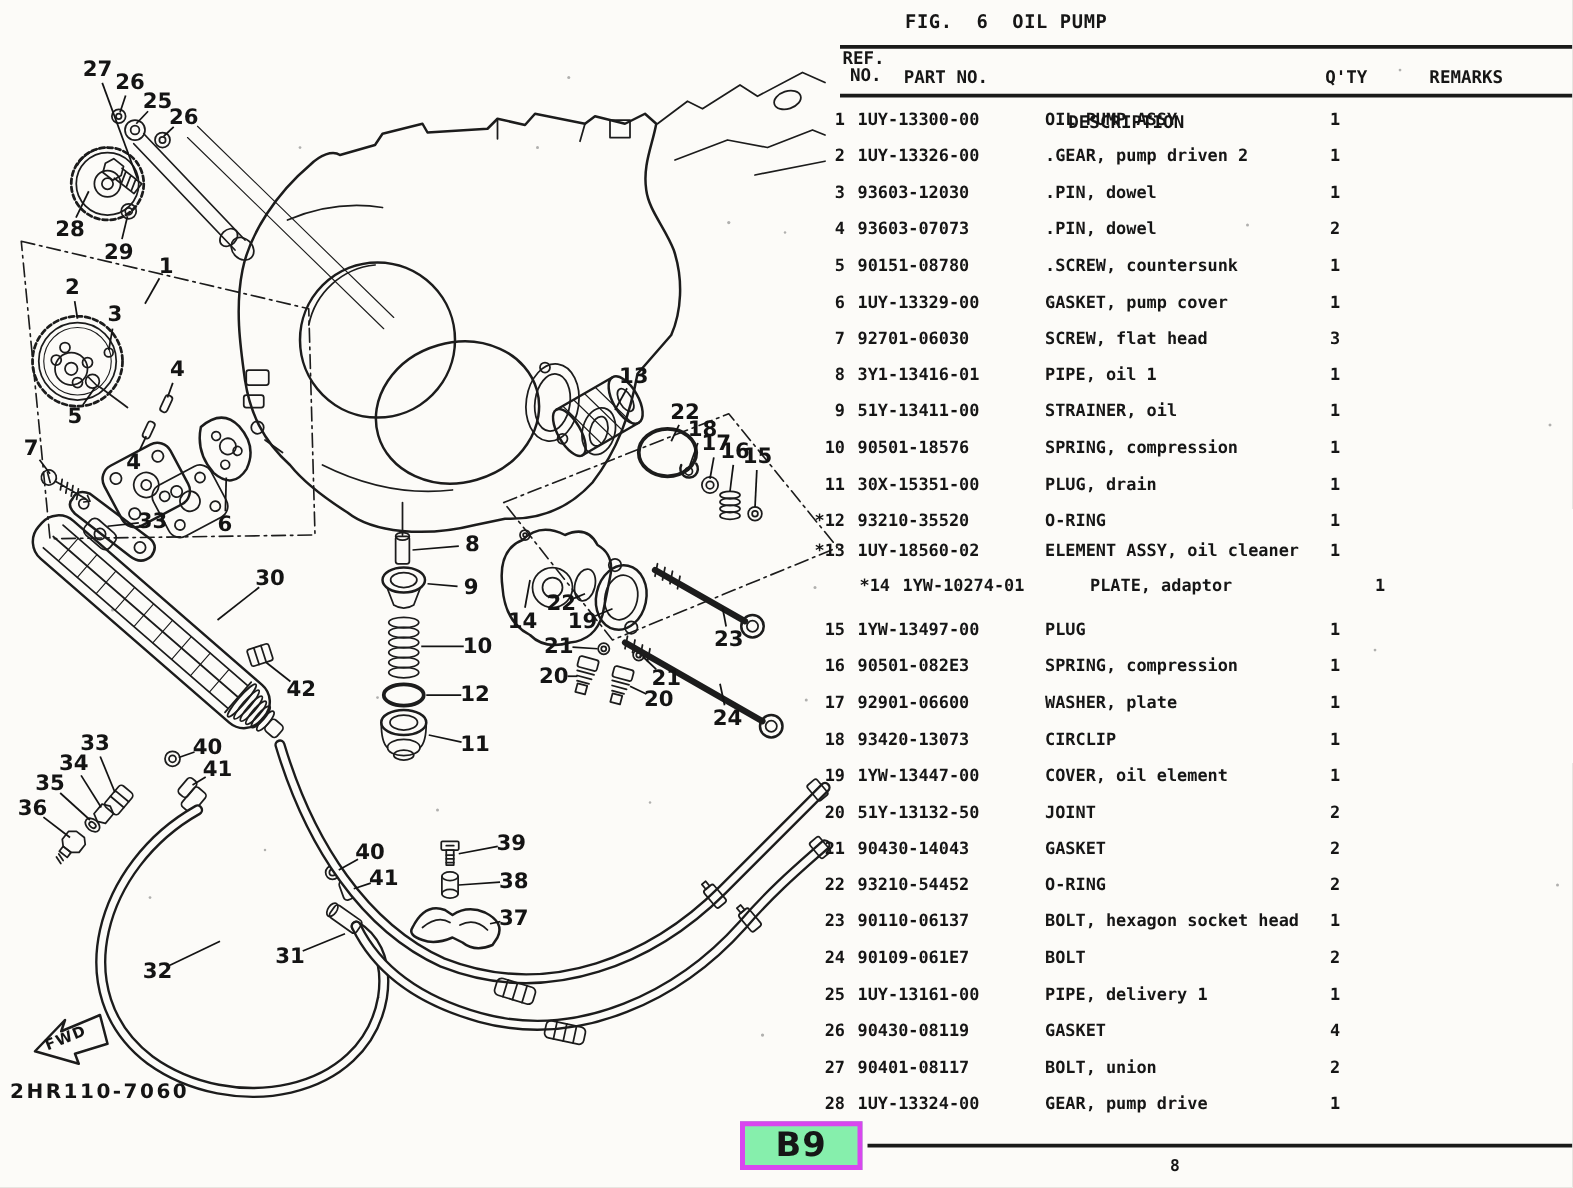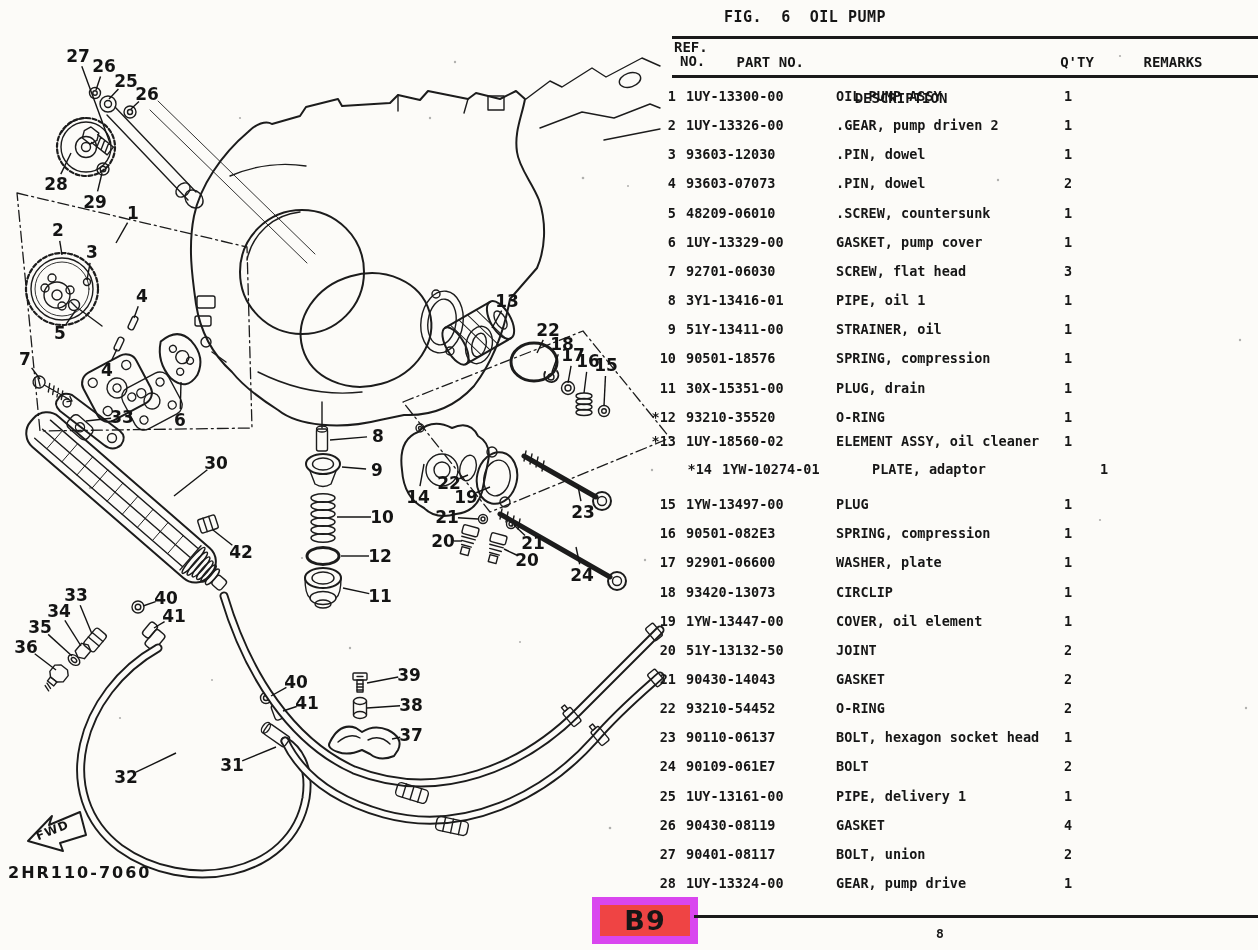--- a/index.html
+++ b/index.html
@@ -24,36 +24,36 @@
 
   
   .fig-title{position:absolute;left:676px;top:8px;font-size:15px;font-weight:700;letter-spacing:.5px;white-space:pre;margin-left:48px;}
   .rule{position:absolute;background:#1a1a1a;}
   #rule-top{left:672px;top:36px;width:586px;height:3px;}
   #rule-mid{left:672px;top:75px;width:586px;height:3px;}
   #rule-bottom{left:694px;top:915px;width:564px;height:3px;}
   .hdr{position:absolute;font-size:14px;font-weight:700;white-space:nowrap;}
   .hdr-ref{left:674px;top:40px;line-height:14px;}
   .hdr-ref div:last-child{padding-left:6px;}
-  .hdr-part{left:700px;top:54px;width:104px;text-align:right;}
+  .hdr-part{left:723px;top:54px;width:104px;text-align:left;}
   .hdr-desc{left:828px;top:54px;width:146px;text-align:center;margin-top:36px;}
   .hdr-qty{left:1040px;top:54px;width:74px;text-align:center;}
   .hdr-remarks{left:1123px;top:54px;width:100px;text-align:center;}
   #rows{position:absolute;left:0;top:0;width:1258px;height:950px;}
   .prow{position:absolute;left:0;width:1258px;height:22px;font-size:13.5px;font-weight:700;}
   .prow span{position:absolute;top:0;white-space:nowrap;}
   .c-ref{left:630px;width:46px;text-align:right;}
   .c-part{left:686px;width:146px;}
   .c-desc{left:836px;width:230px;}
   .c-qty{left:1040px;width:56px;text-align:center;}
   .c-rem{left:1140px;width:100px;}
   .badge{
     position:absolute;left:592px;top:897px;width:90px;height:31px;
-    border:8px solid #d946ef;display:flex;align-items:center;justify-content:center;
-    font:800 27px "DejaVu Sans","Liberation Sans",sans-serif;letter-spacing:1px;background:#ef4444;
+    border:4px solid #d946ef;display:flex;align-items:center;justify-content:center;
+    font:800 27px "DejaVu Sans","Liberation Sans",sans-serif;letter-spacing:1px;background:#86efac;
   }
   .page-num{position:absolute;left:936px;top:926px;font-size:13px;font-weight:700;}
 </style>
 </head>
 <body>
 
 <div class="page">
 
   <svg id="diagram" width="1258" height="950" viewBox="0 0 1258 950">
 
@@ -514,21 +514,21 @@
       </div>
       <div class="prow" style="top: 175.45px;">
         <span class="c-ref">4</span>
         <span class="c-part">93603-07073</span>
         <span class="c-desc">.PIN, dowel</span>
         <span class="c-qty">2</span>
         <span class="c-rem"></span>
       </div>
       <div class="prow" style="top: 204.6px;">
         <span class="c-ref">5</span>
-        <span class="c-part">48209-06010</span>
+        <span class="c-part">90151-08780</span>
         <span class="c-desc">.SCREW, countersunk</span>
         <span class="c-qty">1</span>
         <span class="c-rem"></span>
       </div>
       <div class="prow" style="top: 233.75px;">
         <span class="c-ref">6</span>
         <span class="c-part">1UY-13329-00</span>
         <span class="c-desc">GASKET, pump cover</span>
         <span class="c-qty">1</span>
         <span class="c-rem"></span>

